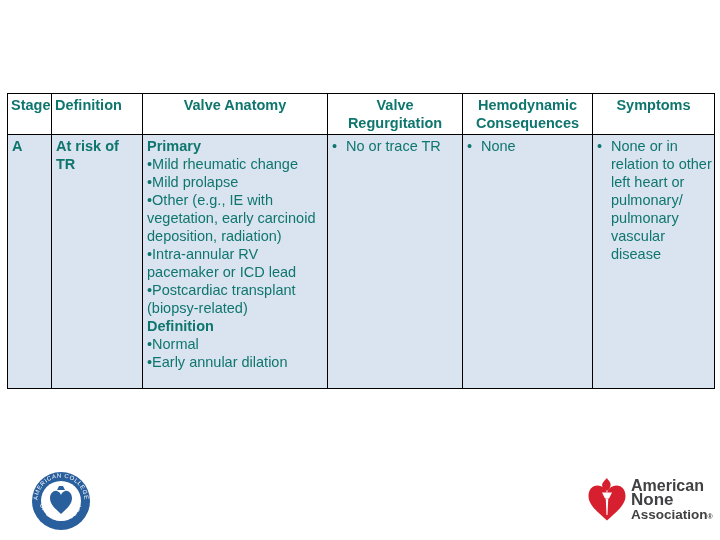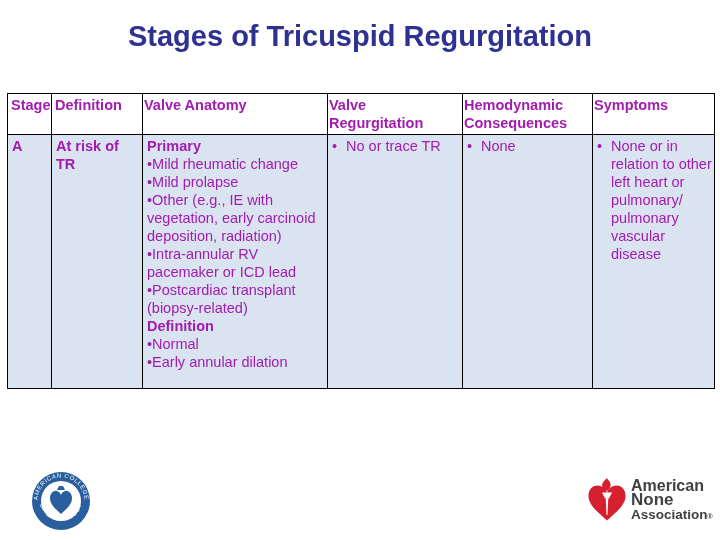--- a/index.html
+++ b/index.html
@@ -14,25 +14,25 @@
     text-align:center; font-size:29px; font-weight:bold;
     color:#2E3192; margin:0; letter-spacing:0px;
   }
   
   table.stages {
     position:absolute; left:7px; top:93px; width:707px;
     border-collapse:collapse; table-layout:fixed;
   }
   table.stages th, table.stages td {
     border:1.5px solid #000; vertical-align:top;
-    font-size:14.5px; line-height:18px; color:#a21caf;
+    font-size:14.5px; line-height:18px; color:#0f766e;
     overflow:hidden;
   }
   table.stages thead th {
-    background:#ffffff; font-weight:bold; text-align:left;
+    background:#ffffff; font-weight:bold; text-align:center;
     height:38px; padding:2px 1px 0 1px;
   }
   table.stages thead th.hl { text-align:left; padding-left:3px; }
   table.stages tbody td {
     background:#DAE3F0; height:251px; padding:2px 2px 0 4px;
   }
   .cell-stage { font-weight:bold; }
   .cell-def { font-weight:bold; white-space:pre-line; }
   .anat-head { font-weight:bold; }
   .anat-item { white-space:pre-line; }
@@ -54,21 +54,20 @@
   .aha-l1 { font-size:16px; line-height:13px; }
   .aha-l2 { font-size:17px;   line-height:16px; }
   .aha-l3 { font-size:13.5px; line-height:14px; }
   .aha-reg { font-size:7px; vertical-align:baseline; }
 </style>
 </head>
 <body>
 
 <div class="slide">
 
-  <h1 class="title">Stages of Tricuspid Regurgitation</h1>
 
   <table class="stages">
     <colgroup>
       <col style="width:44px">
         <col style="width:91px">
         <col style="width:185px">
       <col style="width:135px">
         <col style="width:130px">
         <col style="width:122px">
     </colgroup>

